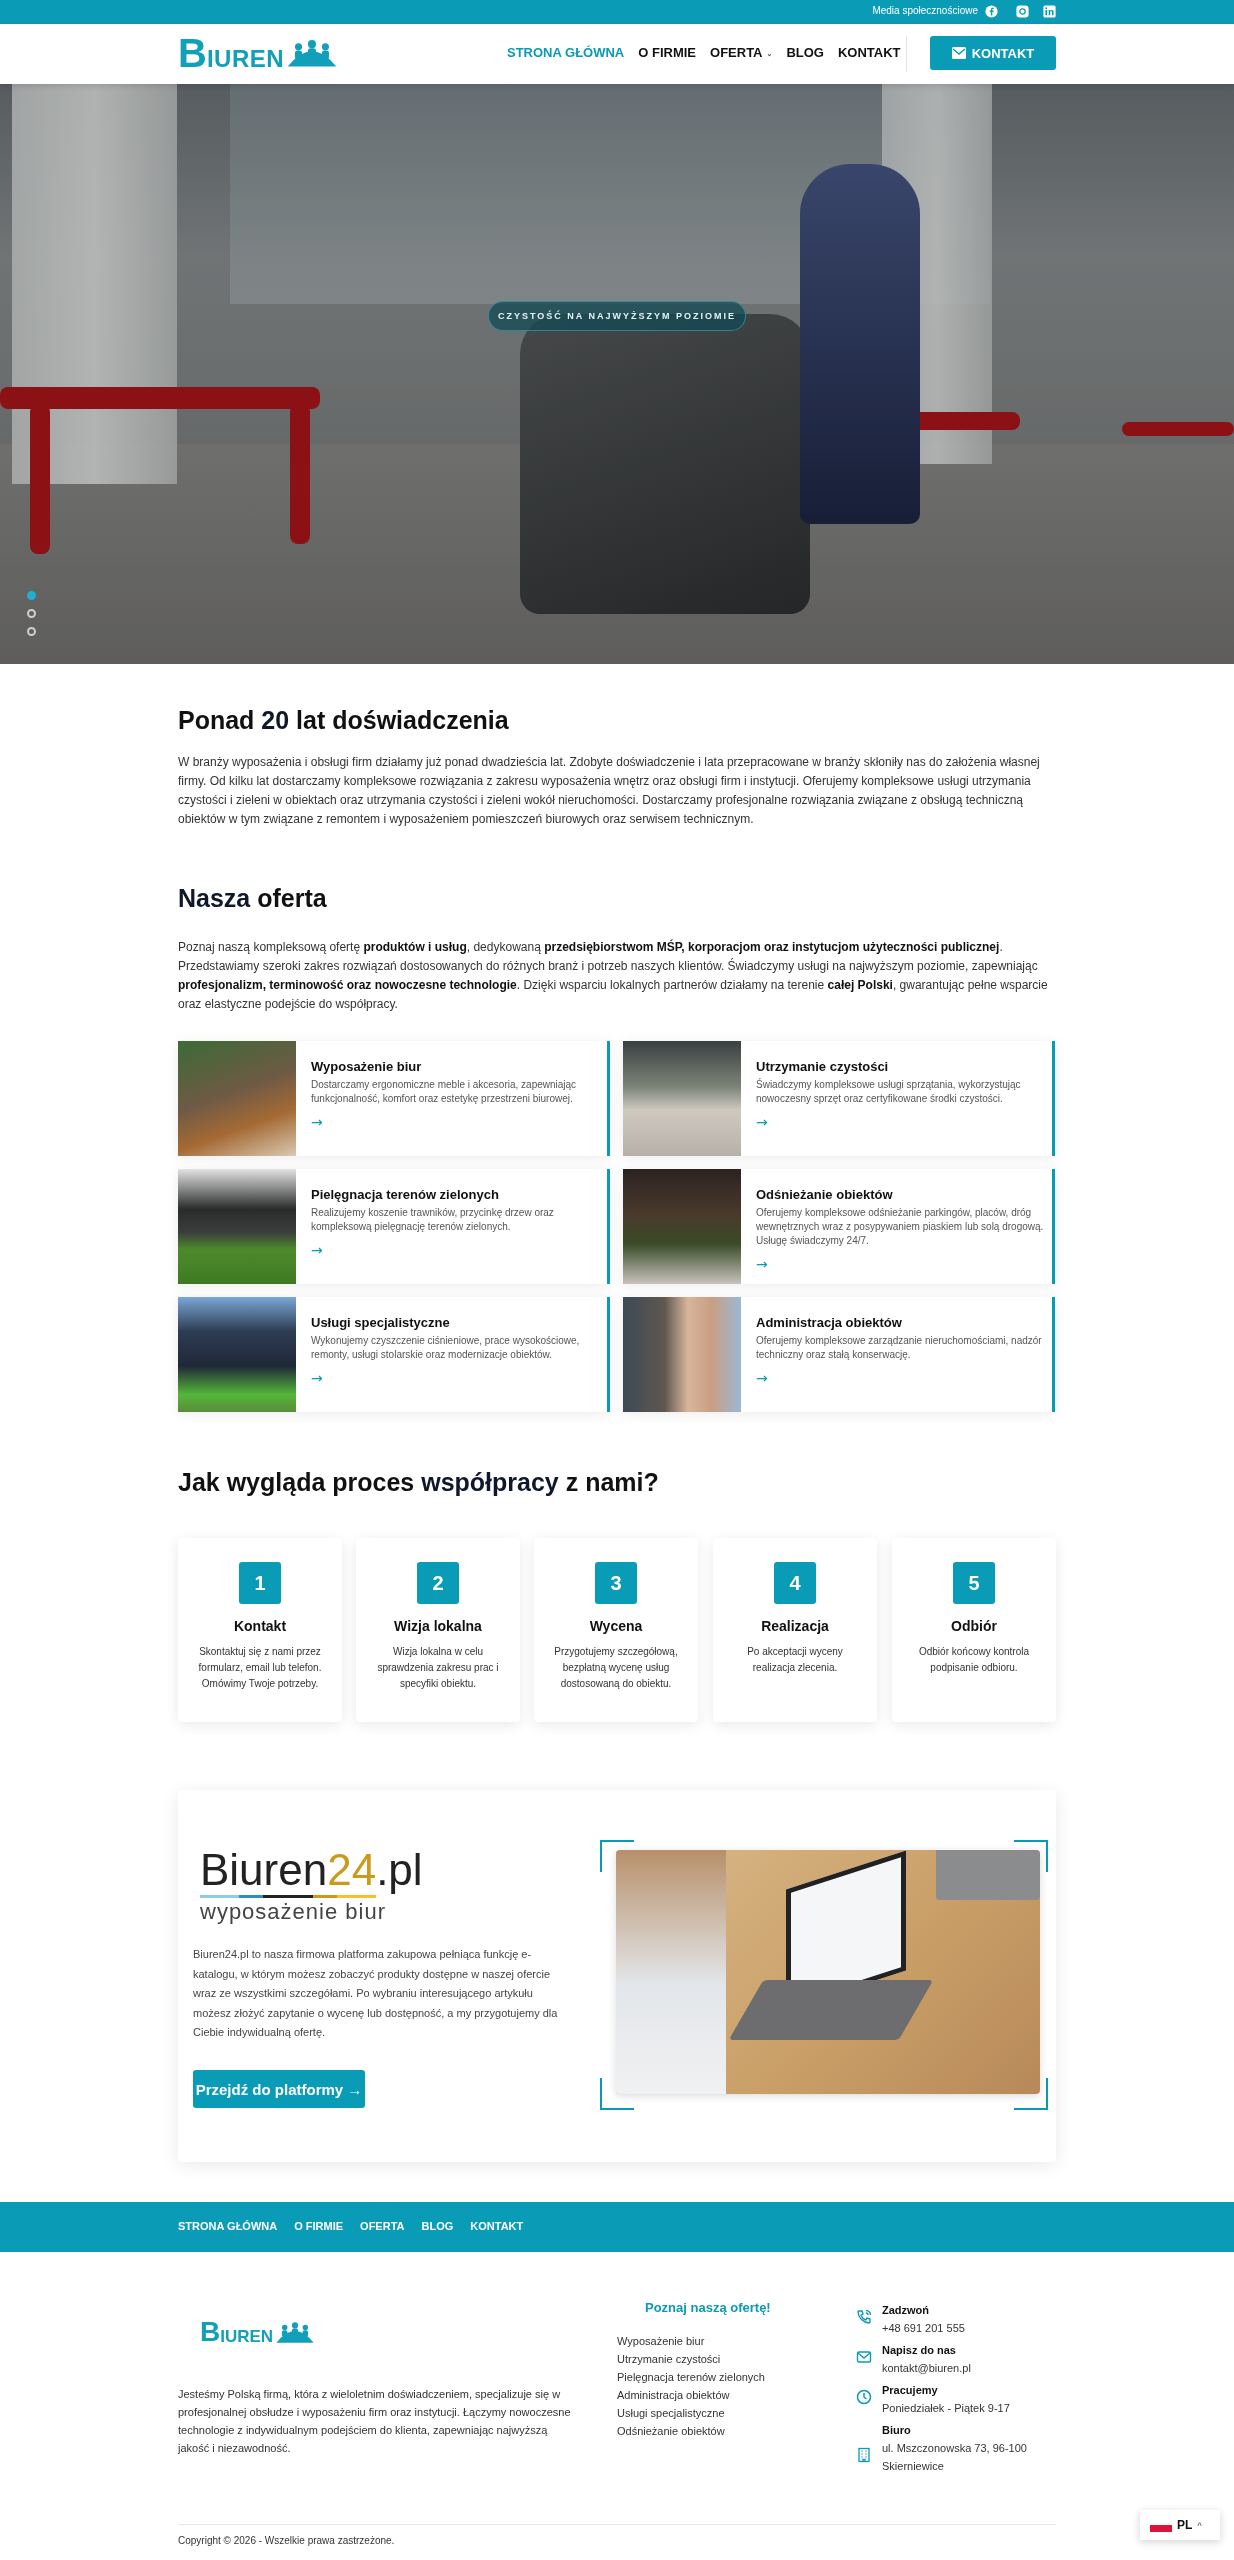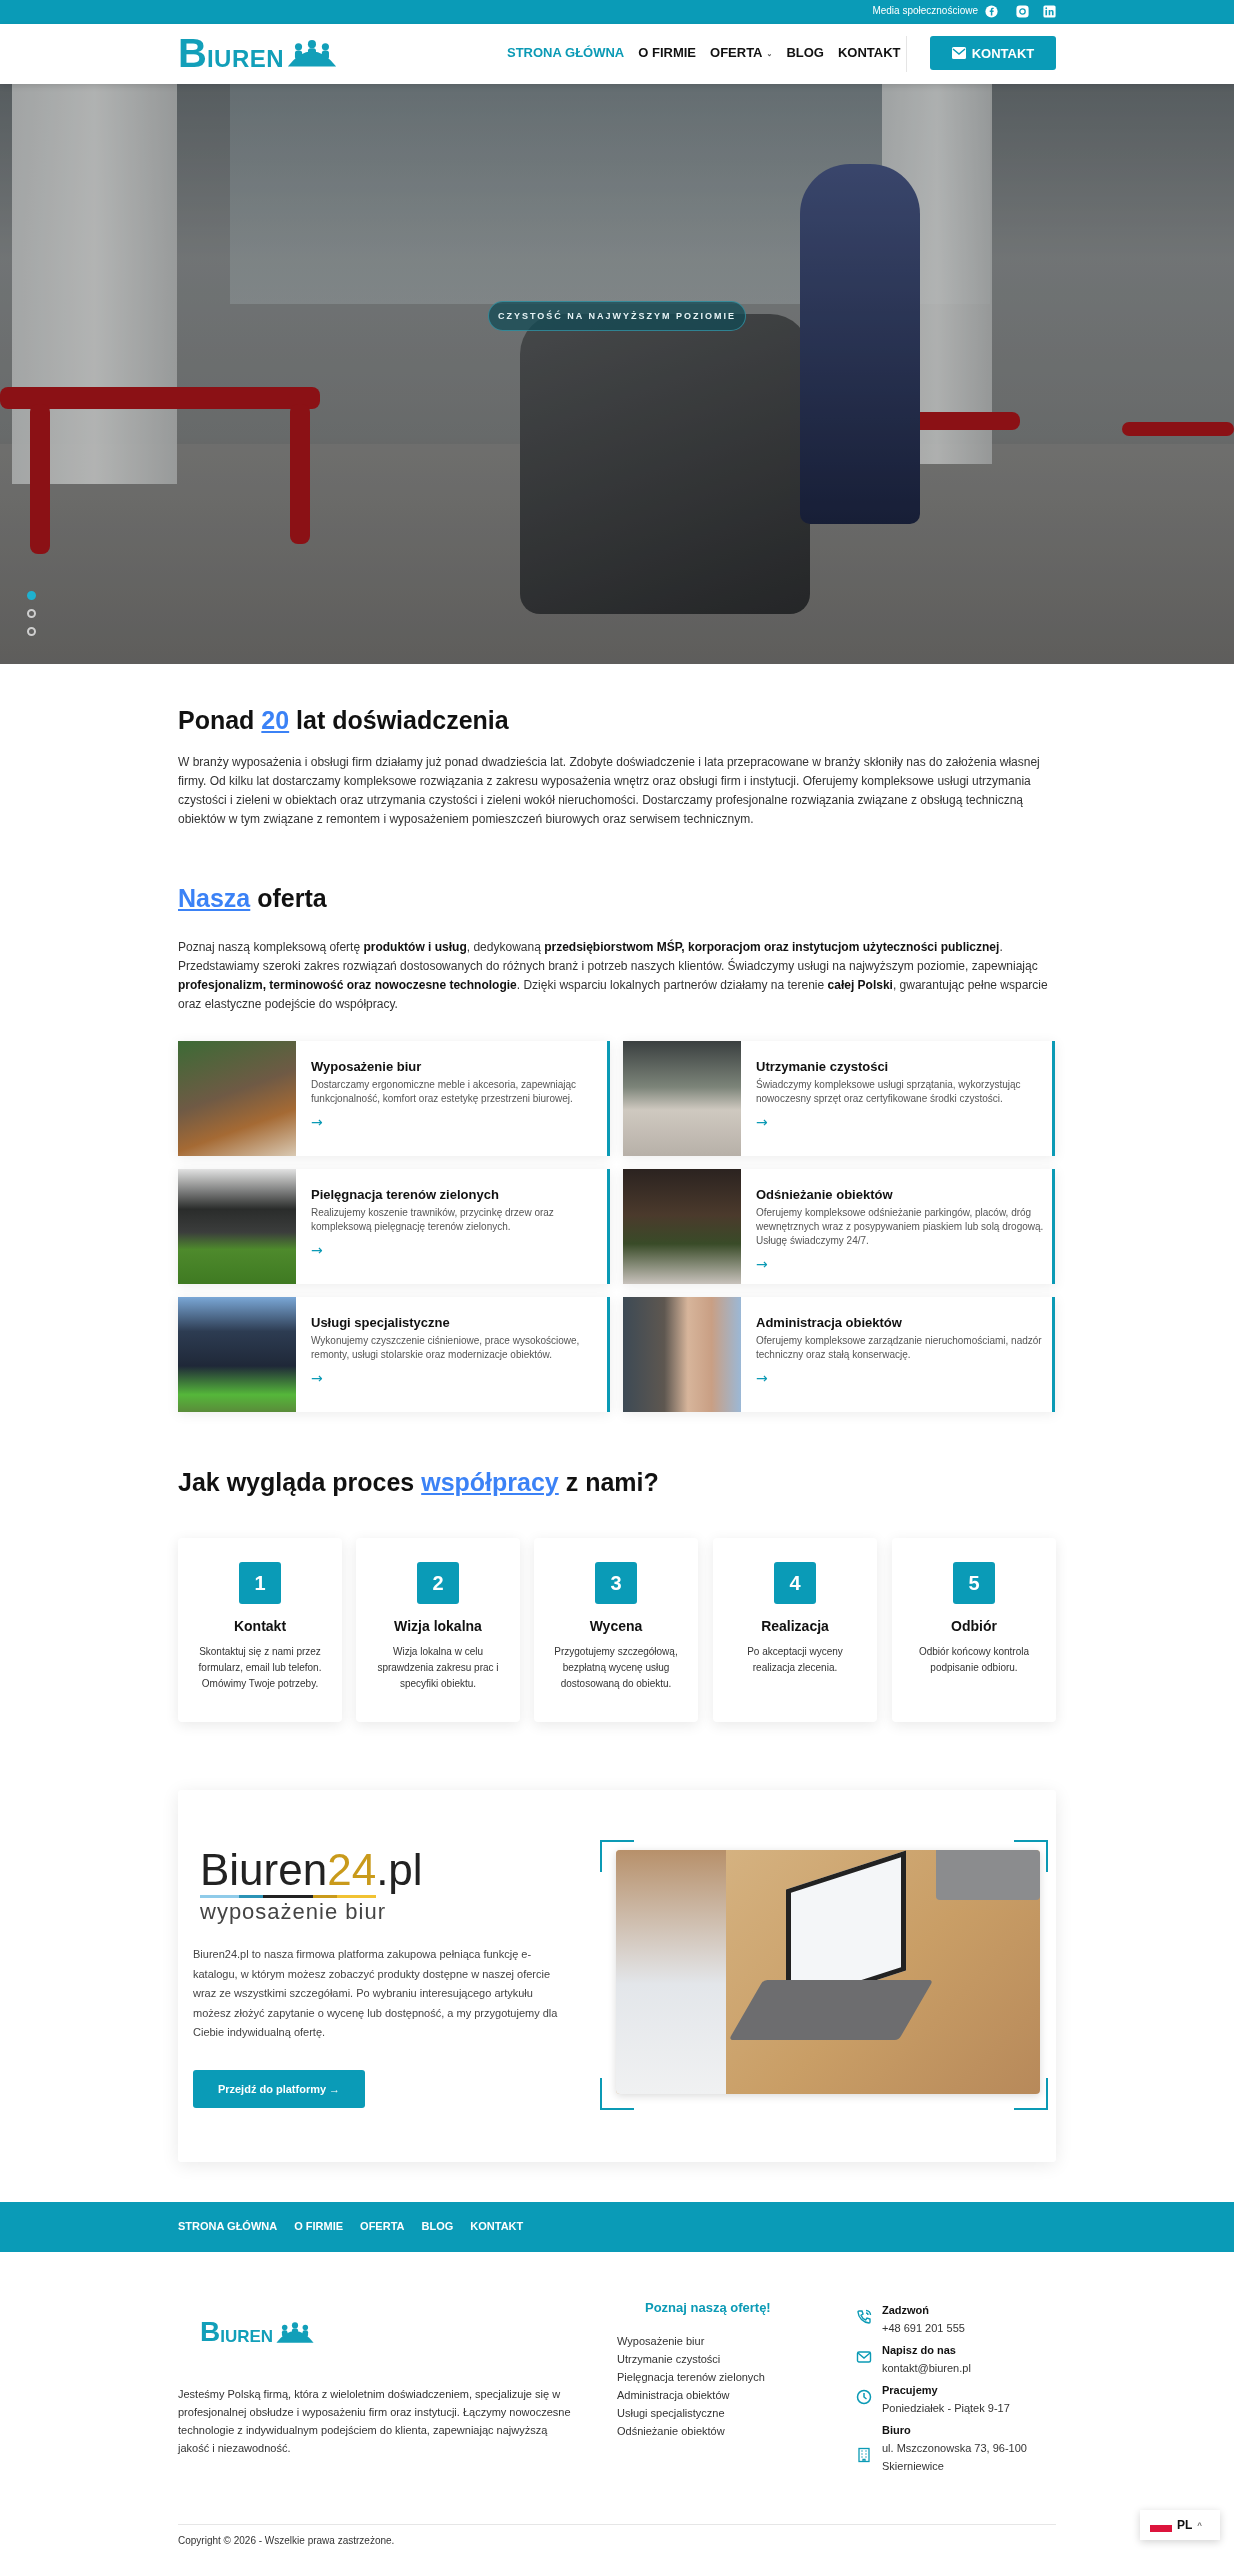--- a/index.html
+++ b/index.html
@@ -1,18 +1,18 @@
 <!DOCTYPE html>
 <html><head>
 <meta charset="utf-8">
 <style>
   * { box-sizing: border-box; margin: 0; padding: 0; }
   html, body { width: 1234px; background: #fff; }
   body { font-family: "DejaVu Sans", sans-serif; color: #111; position: relative; height: 2560px; overflow: hidden; }
-  .teal { color: #3b82f6; text-decoration: underline; }
+  .teal { color: #0f172a; }
 
   
   .topbar { position: absolute; top: 0; left: 0; width: 1234px; height: 24px; background: #0a9bb7; }
   .topbar .social-label { position: absolute; right: 256px; top: 5px; font-size: 10px; color: #fff; font-family: "Liberation Sans", sans-serif; }
   .topbar .soc { position: absolute; top: 5px; width: 13px; height: 13px; color: #fff; }
   .topbar .soc svg { width: 13px; height: 13px; display: block; }
 
   
   .header { position: absolute; top: 24px; left: 0; width: 1234px; height: 60px; background: #fff; box-shadow: 0 2px 6px rgba(0,0,0,0.12); z-index: 2; }
   .logo { position: absolute; left: 178px; top: 9px; width: 160px; height: 40px; display: flex; align-items: flex-end; }
@@ -66,21 +66,21 @@
   .step .sd { font-family: "Liberation Sans", sans-serif; font-size: 10px; line-height: 16px; color: #333; margin: 10px 14px 0; }
 
   
   .platform { position: absolute; left: 178px; top: 1790px; width: 878px; height: 372px; background: #fff; box-shadow: 0 3px 18px rgba(0,0,0,0.09); border-radius: 3px; }
   .b24 { position: absolute; left: 22px; top: 58px; }
   .b24 .word { font-family: "Liberation Sans", sans-serif; font-size: 44px; color: #222; line-height: 44px; }
   .b24 .word .gold { color: #c99a1b; }
   .b24 .bar { display: flex; width: 176px; height: 3px; margin-top: 3px; }
   .b24 .sub { font-family: "Liberation Sans", sans-serif; font-size: 22px; color: #444; letter-spacing: 1px; margin-top: 1px; }
   .platform .ptext { position: absolute; left: 15px; top: 155px; width: 370px; font-family: "Liberation Sans", sans-serif; font-size: 11px; line-height: 19.5px; color: #444; }
-  .platform .pbtn { position: absolute; left: 15px; top: 280px; width: 172px; height: 38px; background: #0a9bb7; border-radius: 3px; color: #fff; font-family: "Liberation Sans", sans-serif; font-weight: 700; font-size: 11px; display: flex; align-items: center; justify-content: center; }
+  .platform .pbtn { position: absolute; left: 15px; top: 280px; width: 172px; height: 38px; background: #0a9bb7; border-radius: 3px; color: #fff; font-family: "Liberation Sans", sans-serif; font-weight: 700; font-size: 15px; display: flex; align-items: center; justify-content: center; }
   .pimg-wrap { position: absolute; left: 422px; top: 50px; width: 448px; height: 270px; }
   .corner { position: absolute; width: 34px; height: 32px; border-color: #0b9ab5; border-style: solid; border-width: 0; }
   .corner.tl { left: 0; top: 0; border-top-width: 2px; border-left-width: 2px; }
   .corner.tr { right: 0; top: 0; border-top-width: 2px; border-right-width: 2px; }
   .corner.bl { left: 0; bottom: 0; border-bottom-width: 2px; border-left-width: 2px; }
   .corner.br { right: 0; bottom: 0; border-bottom-width: 2px; border-right-width: 2px; }
   .pimg { position: absolute; left: 16px; top: 10px; width: 424px; height: 244px; border-radius: 4px; background: linear-gradient(135deg,#d9b98a,#c99e66 60%,#b7895a); box-shadow: 0 2px 8px rgba(0,0,0,0.15); overflow: hidden; }
 
   
   .footnav { position: absolute; top: 2202px; left: 0; width: 1234px; height: 50px; background: #0a9bb7; }

